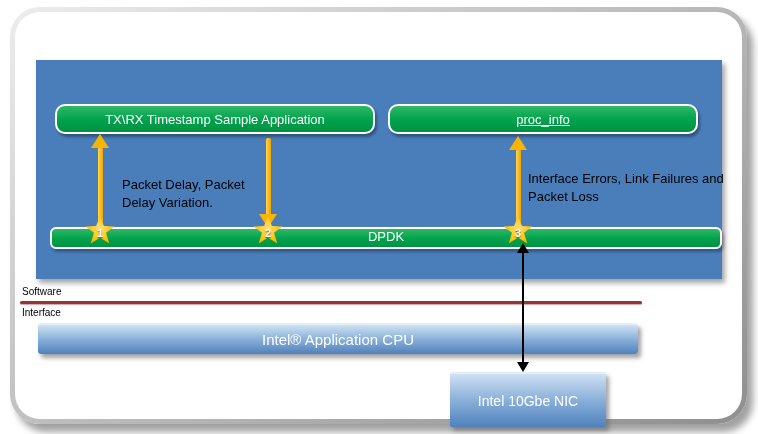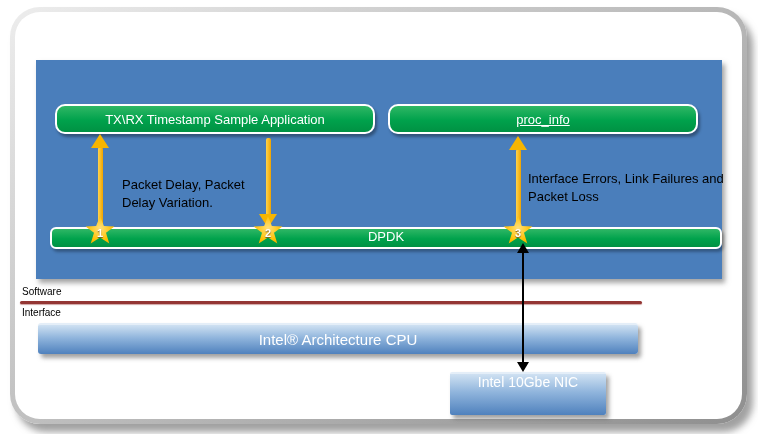--- a/index.html
+++ b/index.html
@@ -106,26 +106,26 @@
     border-radius: 3px;
     background: linear-gradient(to bottom, #cfe1f2 0%, #8fb4dc 45%, #4f81bd 100%);
     border-top: 2px solid #e4eef8;
     color: #ffffff; font-size: 15px;
     display: flex; align-items: center; justify-content: center;
     box-shadow: 3px 4px 4px rgba(100,100,100,0.6);
   }
 
   
   .nic-box {
-    position: absolute; left: 450px; top: 372px; width: 156px; height: 43px;
+    position: absolute; left: 450px; top: 372px; width: 156px; height: 55px;
     border-radius: 2px;
     background: linear-gradient(to bottom, #cfe1f2 0%, #8fb4dc 45%, #4f81bd 100%);
     border-top: 2px solid #e4eef8;
     color: #ffffff; font-size: 14px;
-    display: flex; justify-content: center;
+    display: flex; align-items: center; justify-content: center;
     box-shadow: 3px 4px 4px rgba(100,100,100,0.6);
     z-index: 4;
   }
 
   
   .black-line { position: absolute; left: 522px; top: 252px; width: 2px; height: 112px; background: #000; }
   .black-head-up {
     position: absolute; left: 517px; top: 243px; width: 0; height: 0;
     border-left: 6px solid transparent; border-right: 6px solid transparent;
     border-bottom: 10px solid #000;
@@ -179,21 +179,21 @@
   </div>
 
   <div class="note note-right">Interface Errors, Link Failures and Packet Loss</div>
   <div class="note note-left">Packet Delay, Packet Delay Variation.</div>
 
   <div class="layer-label label-software">Software</div>
   <div class="red-line"></div>
   <div class="layer-label label-hardware">Interface</div>
 
   <div class="cpu-bar">
-    <span>Intel® Architecture CPU</span>
+    <span>Intel® Application CPU</span>
   </div>
 
   <div class="black-line"></div>
   <div class="black-head-up"></div>
   <div class="black-head-down"></div>
 
   <div class="nic-box">
     <span>Intel 10Gbe NIC</span>
   </div>
 

